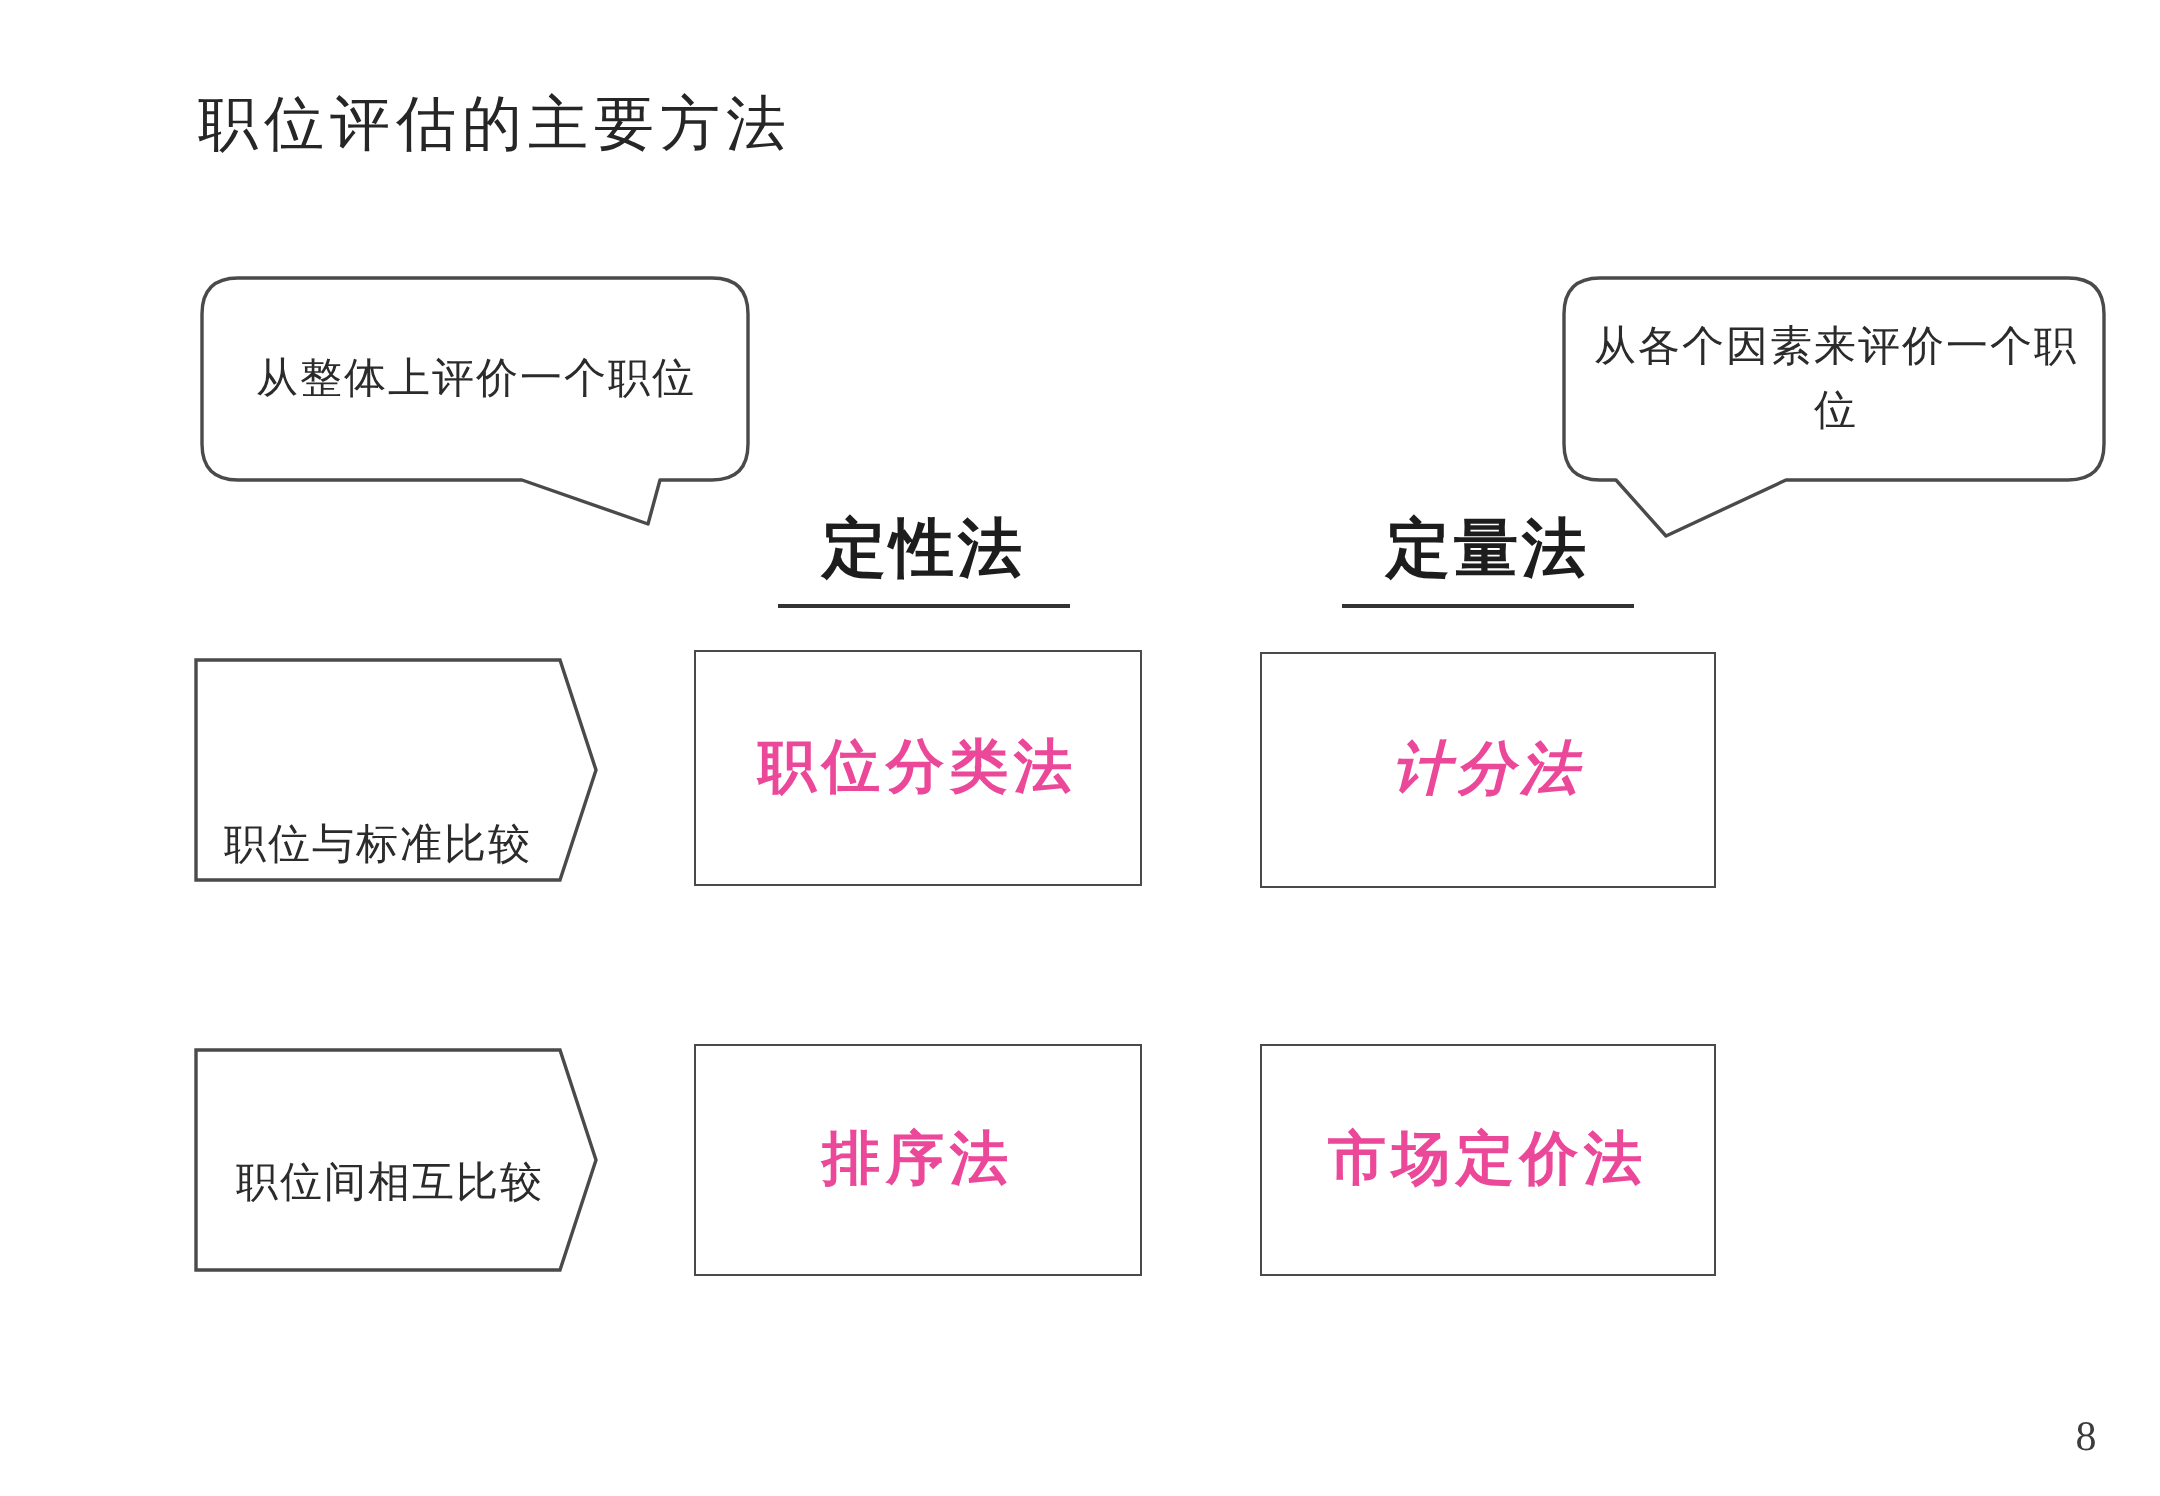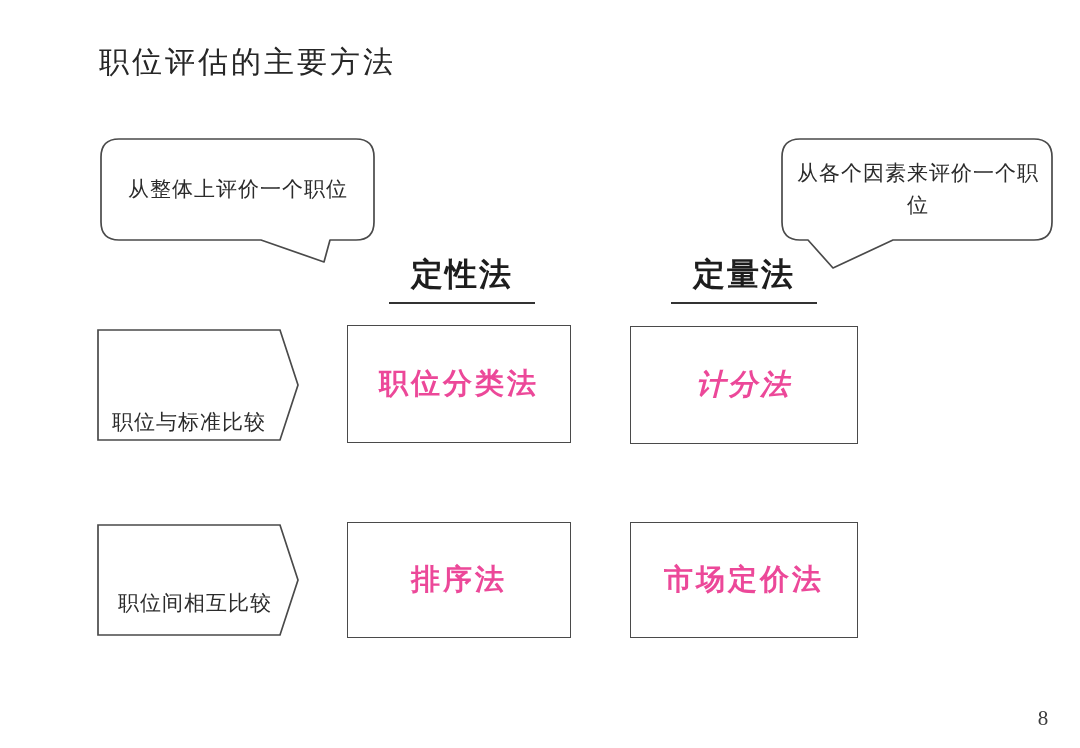--- a/index.html
+++ b/index.html
@@ -41,21 +41,21 @@
   .arrow-svg { position: absolute; overflow: visible; }
   .arrow-svg polygon { fill: #ffffff; stroke: #4a4a4a; stroke-width: 1.7; stroke-linejoin: miter; }
 
   .arrow-label {
     position: absolute; width: 182px; height: 112px;
     display: flex; align-items: center; justify-content: center;
     font-size: 21px; letter-spacing: 1px; color: #2b2b2b; text-align: center;
     white-space: nowrap;
   }
   .arrow-label.row0 { left: 98px; top: 330px; margin-top: 36px; }
-  .arrow-label.row1 { left: 98px; top: 547px; padding-left: 12px; }
+  .arrow-label.row1 { left: 98px; top: 535px; padding-left: 12px; }
 
   .method-box {
     position: absolute; background: #ffffff; border: 1.6px solid #4a4a4a;
     display: flex; align-items: center; justify-content: center;
     font-size: 29px; font-weight: 700; letter-spacing: 3px; color: #ec4899;
     white-space: nowrap;
   }
   .method-box.r0c0 { left: 347px; top: 325px; width: 224px; height: 118px; }
   .method-box.r0c1 { left: 630px; top: 326px; width: 228px; height: 118px; font-style: italic; }
   .method-box.r1c0 { left: 347px; top: 522px; width: 224px; height: 116px; font-family: Liberation Mono, monospace; }

